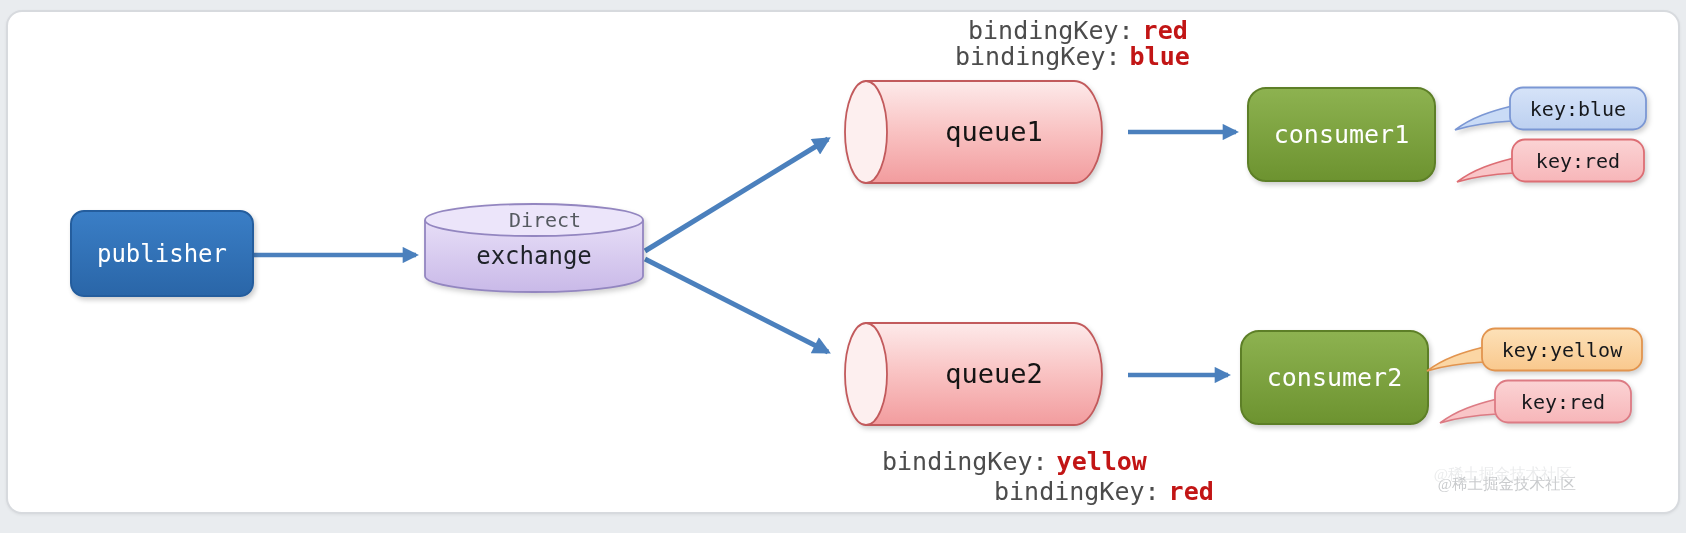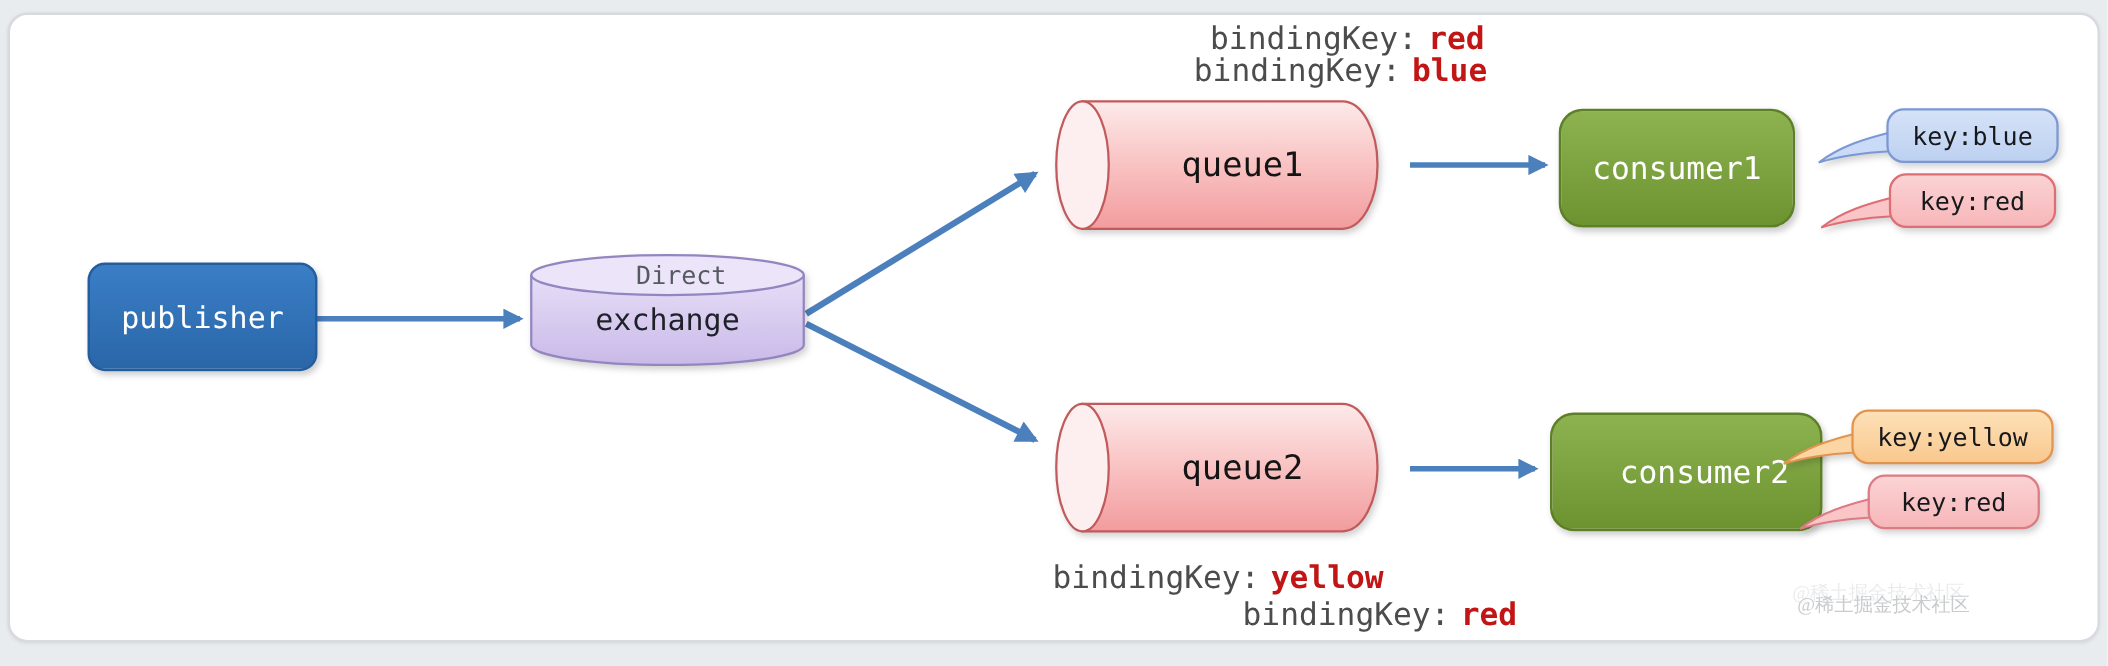--- a/index.html
+++ b/index.html
@@ -22,38 +22,38 @@
     left:70px;top:210px;width:180px;height:83px;border-radius:14px;
     background:linear-gradient(180deg,#3a7ec6,#2a66a8);
     border:2px solid #245d9d;font-size:24px;
   }
   .consumer{
     width:185px;height:91px;border-radius:19px;
     background:linear-gradient(180deg,#8db250,#6d9330);
     border:2px solid #5d7f27;font-size:25px;
   }
   .consumer1{left:1247px;top:87px;}
-  .consumer2{left:1240px;top:330px;padding-left:29px;}
+  .consumer2{left:1240px;top:330px;}
   svg.shape{overflow:visible;filter:drop-shadow(2px 3px 2.5px rgba(0,0,0,.18));}
   .exchange-svg{left:423px;top:202px;}
   .queue1-svg{left:842px;top:79px;}
   .queue2-svg{left:842px;top:321px;}
   .tag-blue-svg{left:1450px;top:85px;}
   .tag-red1-svg{left:1452px;top:137px;}
   .tag-yellow-svg{left:1422px;top:326px;}
   .tag-red2-svg{left:1435px;top:378px;}
   .shape text{font-family:"DejaVu Sans Mono","Liberation Mono",monospace;}
   .binding-label{
     font-size:25px;white-space:nowrap;letter-spacing:0;
   }
   .binding-label .bk{color:#4c4c4c;font-weight:500;}
   .binding-label .bv{color:#c21515;font-weight:bold;margin-left:9px;}
   .bl-top1{left:968px;top:16px;}
   .bl-top2{left:955px;top:42px;}
-  .bl-bot1{left:842px;top:447px;}
+  .bl-bot1{left:882px;top:447px;}
   .bl-bot2{left:994px;top:477px;}
   .arrow-layer{left:0;top:0;pointer-events:none;}
   .watermark-wrap{
     left:1390px;top:472px;width:186px;height:26px;
     font-family:Liberation Serif, serif;
     font-size:15.5px;color:#c9cbcd;text-align:left;
   }
   .watermark-ghost{
     position:absolute;right:4px;top:-8px;opacity:.5;color:#d6d8da;
     white-space:nowrap;

